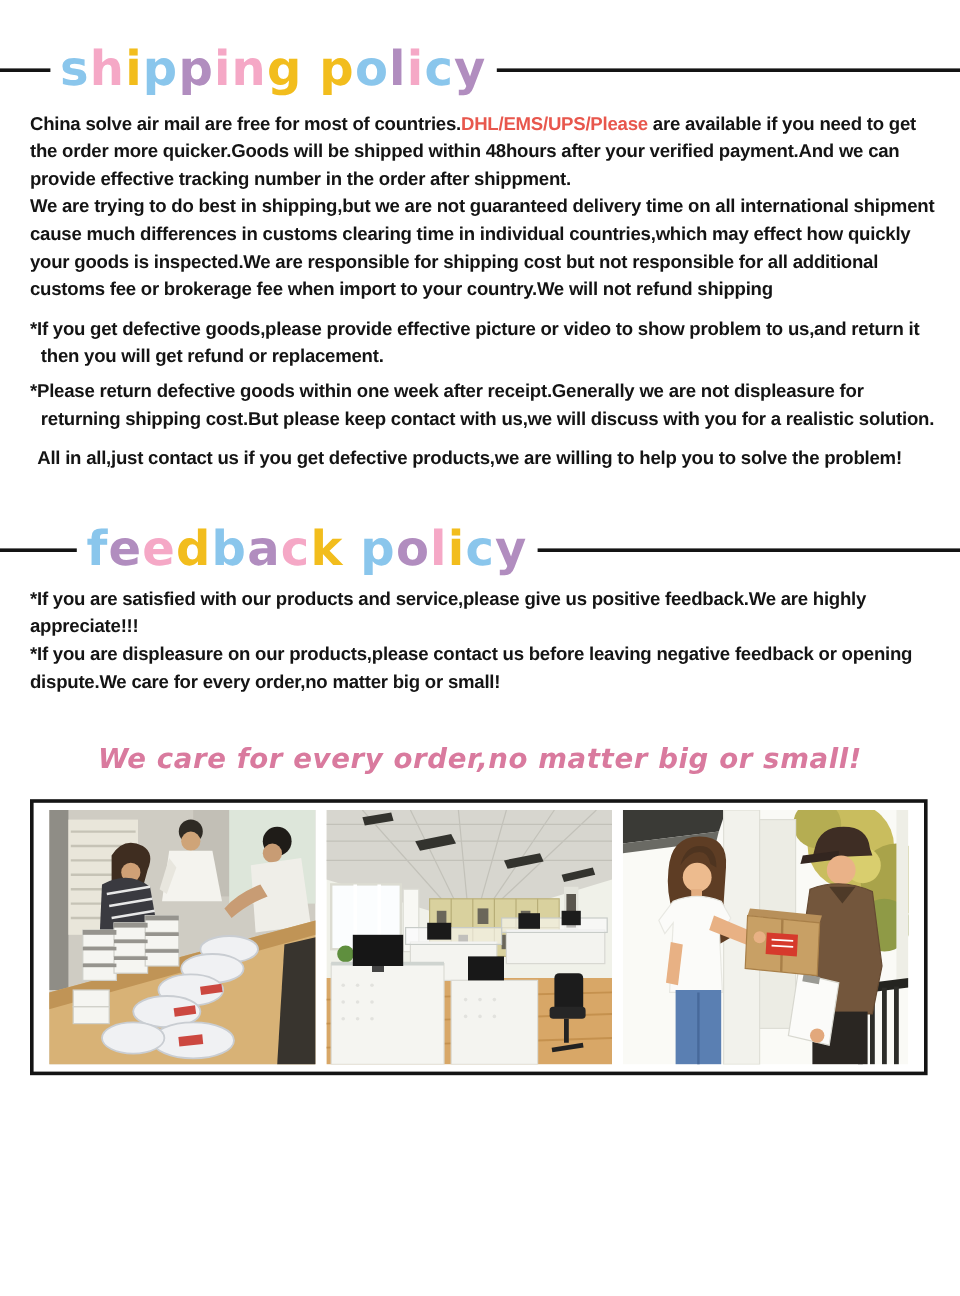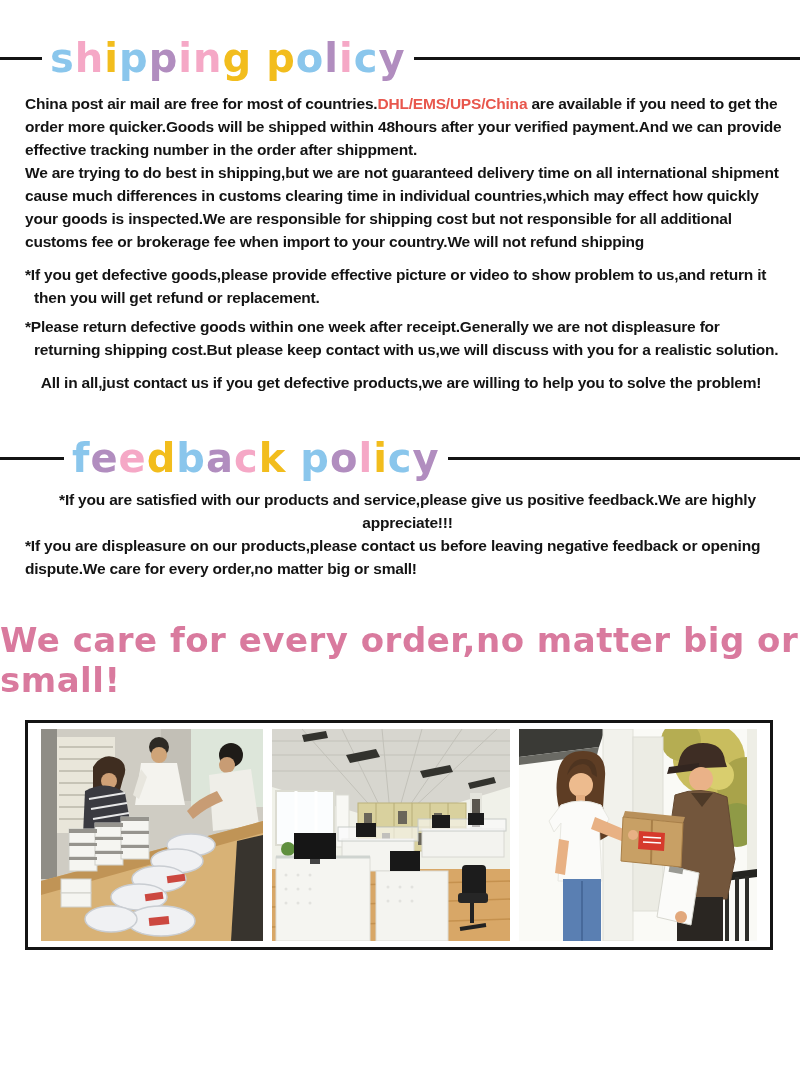--- a/index.html
+++ b/index.html
@@ -29,26 +29,26 @@
   .sec1 .rule.left{width:42px;}
   .sec2 .title-row{margin-top:46px;}
   .sec2 .rule.left{width:148px;}
   .sec3 .title-row{margin-top:42px;}
   .sec3 .rule.left{width:64px;}
   p.para{margin:0;}
   .sec1 .content{margin-top:12px;}
   .red{color:#e8574d;}
   ul.policy-list{list-style:none;margin:10px 10px 0 25px;padding:0;width:765px;}
   ul.policy-list li{margin:0 0 6px 0;padding-left:9px;text-indent:-9px;}
-  .closing{margin:10px 10px 0 31px;width:740px;text-align:center;}
-  .fb-item{margin-bottom:12px;text-align:center;}
+  .closing{margin:10px 10px 0 31px;width:740px;}
+  .fb-item{margin-bottom:12px;}
   .slogan{
-    margin-top:40px;
-    font-family:"DejaVu Sans",sans-serif;font-weight:bold;
-    font-size:34px;letter-spacing:0.5px;color:#d97a9e;
+    margin-top:40px;text-align:center;
+    font-family:"DejaVu Sans",sans-serif;font-style:italic;font-weight:bold;
+    font-size:23px;letter-spacing:0.5px;color:#d97a9e;
   }
   .photo-box{
     box-sizing:border-box;
     width:748px;margin:20px 0 0 25px;border:3px solid #141414;
     background:#ffffff;padding:7px 13px;height:230px;
     display:flex;align-items:center;justify-content:space-between;gap:4px;
   }
   .photo-box svg{display:block;}
 </style>
 </head>
@@ -56,21 +56,21 @@
 
 <div>
 
   <section class="sec1">
     <div class="title-row">
       <span class="rule left"></span>
       <h1 class="bubble"><span data-c="blue">s</span><span data-c="pink">h</span><span data-c="yellow">i</span><span data-c="blue">p</span><span data-c="purple">p</span><span data-c="pink">i</span><span data-c="pink">n</span><span data-c="yellow">g</span><span class="sp"></span><span data-c="yellow">p</span><span data-c="blue">o</span><span data-c="purple">l</span><span data-c="pink">i</span><span data-c="blue">c</span><span data-c="purple">y</span></h1>
       <span class="rule grow"></span>
     </div>
     <div class="content txt">
-      <p class="para"><span>China post air mail are free for most of countries.</span><span class="red">DHL/EMS/UPS/China</span><span> are available if you need to get the order more quicker.Goods will be shipped within 48hours after your verified payment.And we can provide effective tracking number in the order after shippment.</span></p>
+      <p class="para"><span>China solve air mail are free for most of countries.</span><span class="red">DHL/EMS/UPS/Please</span><span> are available if you need to get the order more quicker.Goods will be shipped within 48hours after your verified payment.And we can provide effective tracking number in the order after shippment.</span></p>
       <p class="para">We are trying to do best in shipping,but we are not guaranteed delivery time on all international shipment cause much differences in customs clearing time in individual countries,which may effect how quickly your goods is inspected.We are responsible for shipping cost but not responsible for all additional customs fee or brokerage fee when import to your country.We will not refund shipping</p>
     </div>
   </section>
 
   <section class="sec2">
     <ul class="policy-list txt">
       <li>*If you get defective goods,please provide effective picture or video to show problem to us,and  return it then you will get refund or replacement.</li>
       <li>*Please return defective goods within one week after receipt.Generally we are not displeasure for returning shipping cost.But please keep contact with us,we will discuss with you for a realistic solution.</li>
     </ul>
     <p class="closing txt">All in all,just contact us if you get defective products,we are willing to help you to solve the problem!</p>

